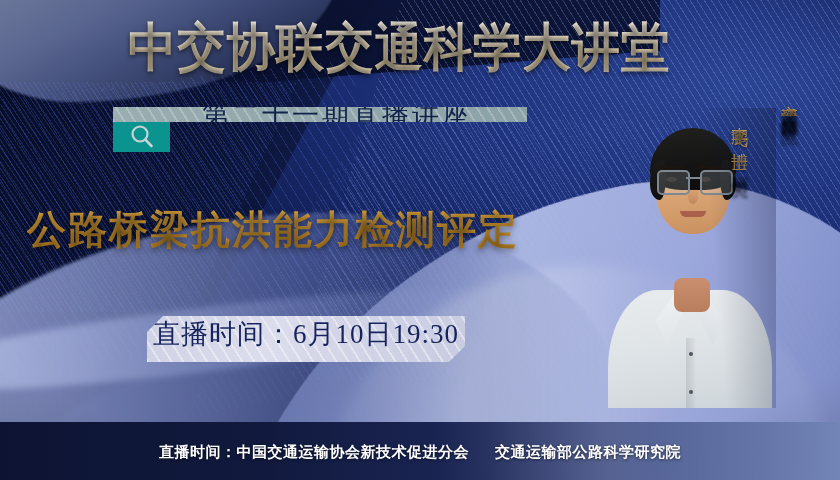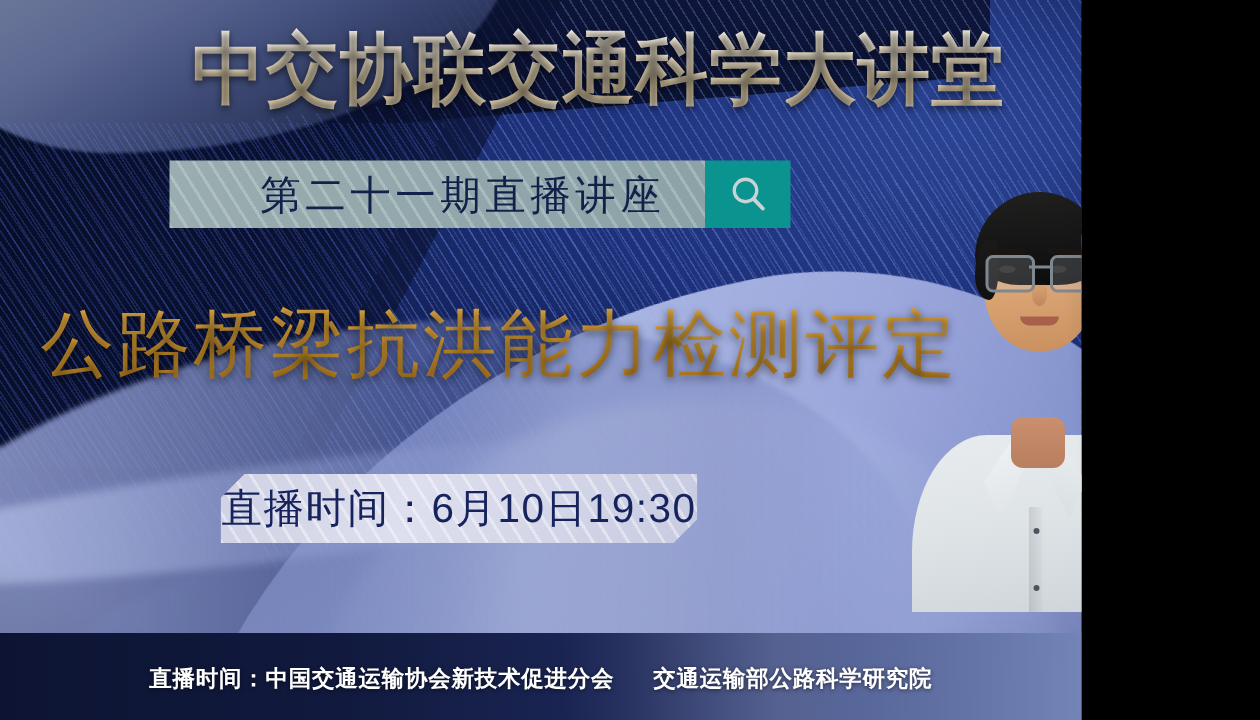--- a/index.html
+++ b/index.html
@@ -1,21 +1,21 @@
 <!DOCTYPE html>
 <html lang="zh"><head>
 <meta charset="utf-8">
 <title>中交协联交通科学大讲堂</title>
 <style>
   html,body{margin:0;padding:0;background:#000;}
   body{font-family:"Liberation Sans","DejaVu Sans",sans-serif;}
 
   #poster{
     position:relative;
-    width:721px;height:480px;
+    width:840px;height:480px;
     overflow:hidden;
     background:#0a1033;
   }
 
   
   .bg-base{
     position:absolute;inset:0;
     background:
       radial-gradient(150% 110% at 88% 18%, #2b4493 0%, #1d3079 26%, #101d50 48%, #0a1139 66%, #060b24 100%),
       linear-gradient(160deg,#0b1238 0%,#070d28 60%,#05091d 100%);
@@ -151,21 +151,21 @@
     text-shadow:0 2px 5px rgba(0,0,0,.55);
     transform:scaleX(.93);
     transform-origin:left center;
     white-space:nowrap;
   }
 
   
   .sub-bar{
     position:absolute;left:113px;top:107px;
     width:414px;height:45px;
-    display:flex;align-items:stretch;
+    display:flex;align-items:stretch;flex-direction:column;
   }
   .sub-bar-fill{
     position:relative;flex:1;
     background:linear-gradient(100deg,#9aadb0 0%,#93a8ac 45%,#8ba2a7 100%);
     overflow:hidden;
     display:flex;align-items:center;justify-content:center;
   }
   .sub-bar-fill:before{
     content:"";position:absolute;inset:0;
     background:repeating-linear-gradient(58deg,
@@ -181,38 +181,39 @@
   .sub-bar-icon{
     position:relative;width:57px;
     background:#0b9390;
     display:flex;align-items:center;justify-content:center;
   }
   .sub-bar-icon svg{display:block;}
 
   
   .headline{
     position:absolute;left:27px;top:201px;
-    font-size:49px;line-height:58px;font-weight:400;
+    font-size:39px;line-height:58px;font-weight:700;
     letter-spacing:2px;
     color:#c8912c;
     background:linear-gradient(180deg,#e3ab44 0%,#cf962f 45%,#b87f20 100%);
     -webkit-background-clip:text;background-clip:text;
     -webkit-text-fill-color:transparent;
     text-shadow:0 2px 6px rgba(0,0,0,.5);
     white-space:nowrap;
   }
 
   
   .time-banner{
     position:absolute;left:147px;top:316px;
     width:318px;height:46px;
     background:linear-gradient(105deg,rgba(214,216,232,.93) 0%,rgba(226,227,240,.95) 40%,rgba(203,206,226,.93) 100%);
     clip-path:polygon(16px 0,100% 0,100% calc(100% - 16px),calc(100% - 16px) 100%,0 100%,0 16px);
-    display:flex;align-items:center;justify-content:center;
+    display:flex;align-items:flex-start;justify-content:center;
     overflow:hidden;
+    font-family:Liberation Serif, serif;
   }
   .time-banner:before{
     content:"";position:absolute;inset:0;
     background:repeating-linear-gradient(58deg,
        rgba(255,255,255,.40) 0px,rgba(255,255,255,.40) 2px,
        rgba(255,255,255,0) 2px,rgba(255,255,255,0) 10px);
   }
   .time-text{
     position:relative;
     font-size:27px;font-weight:500;letter-spacing:1px;

